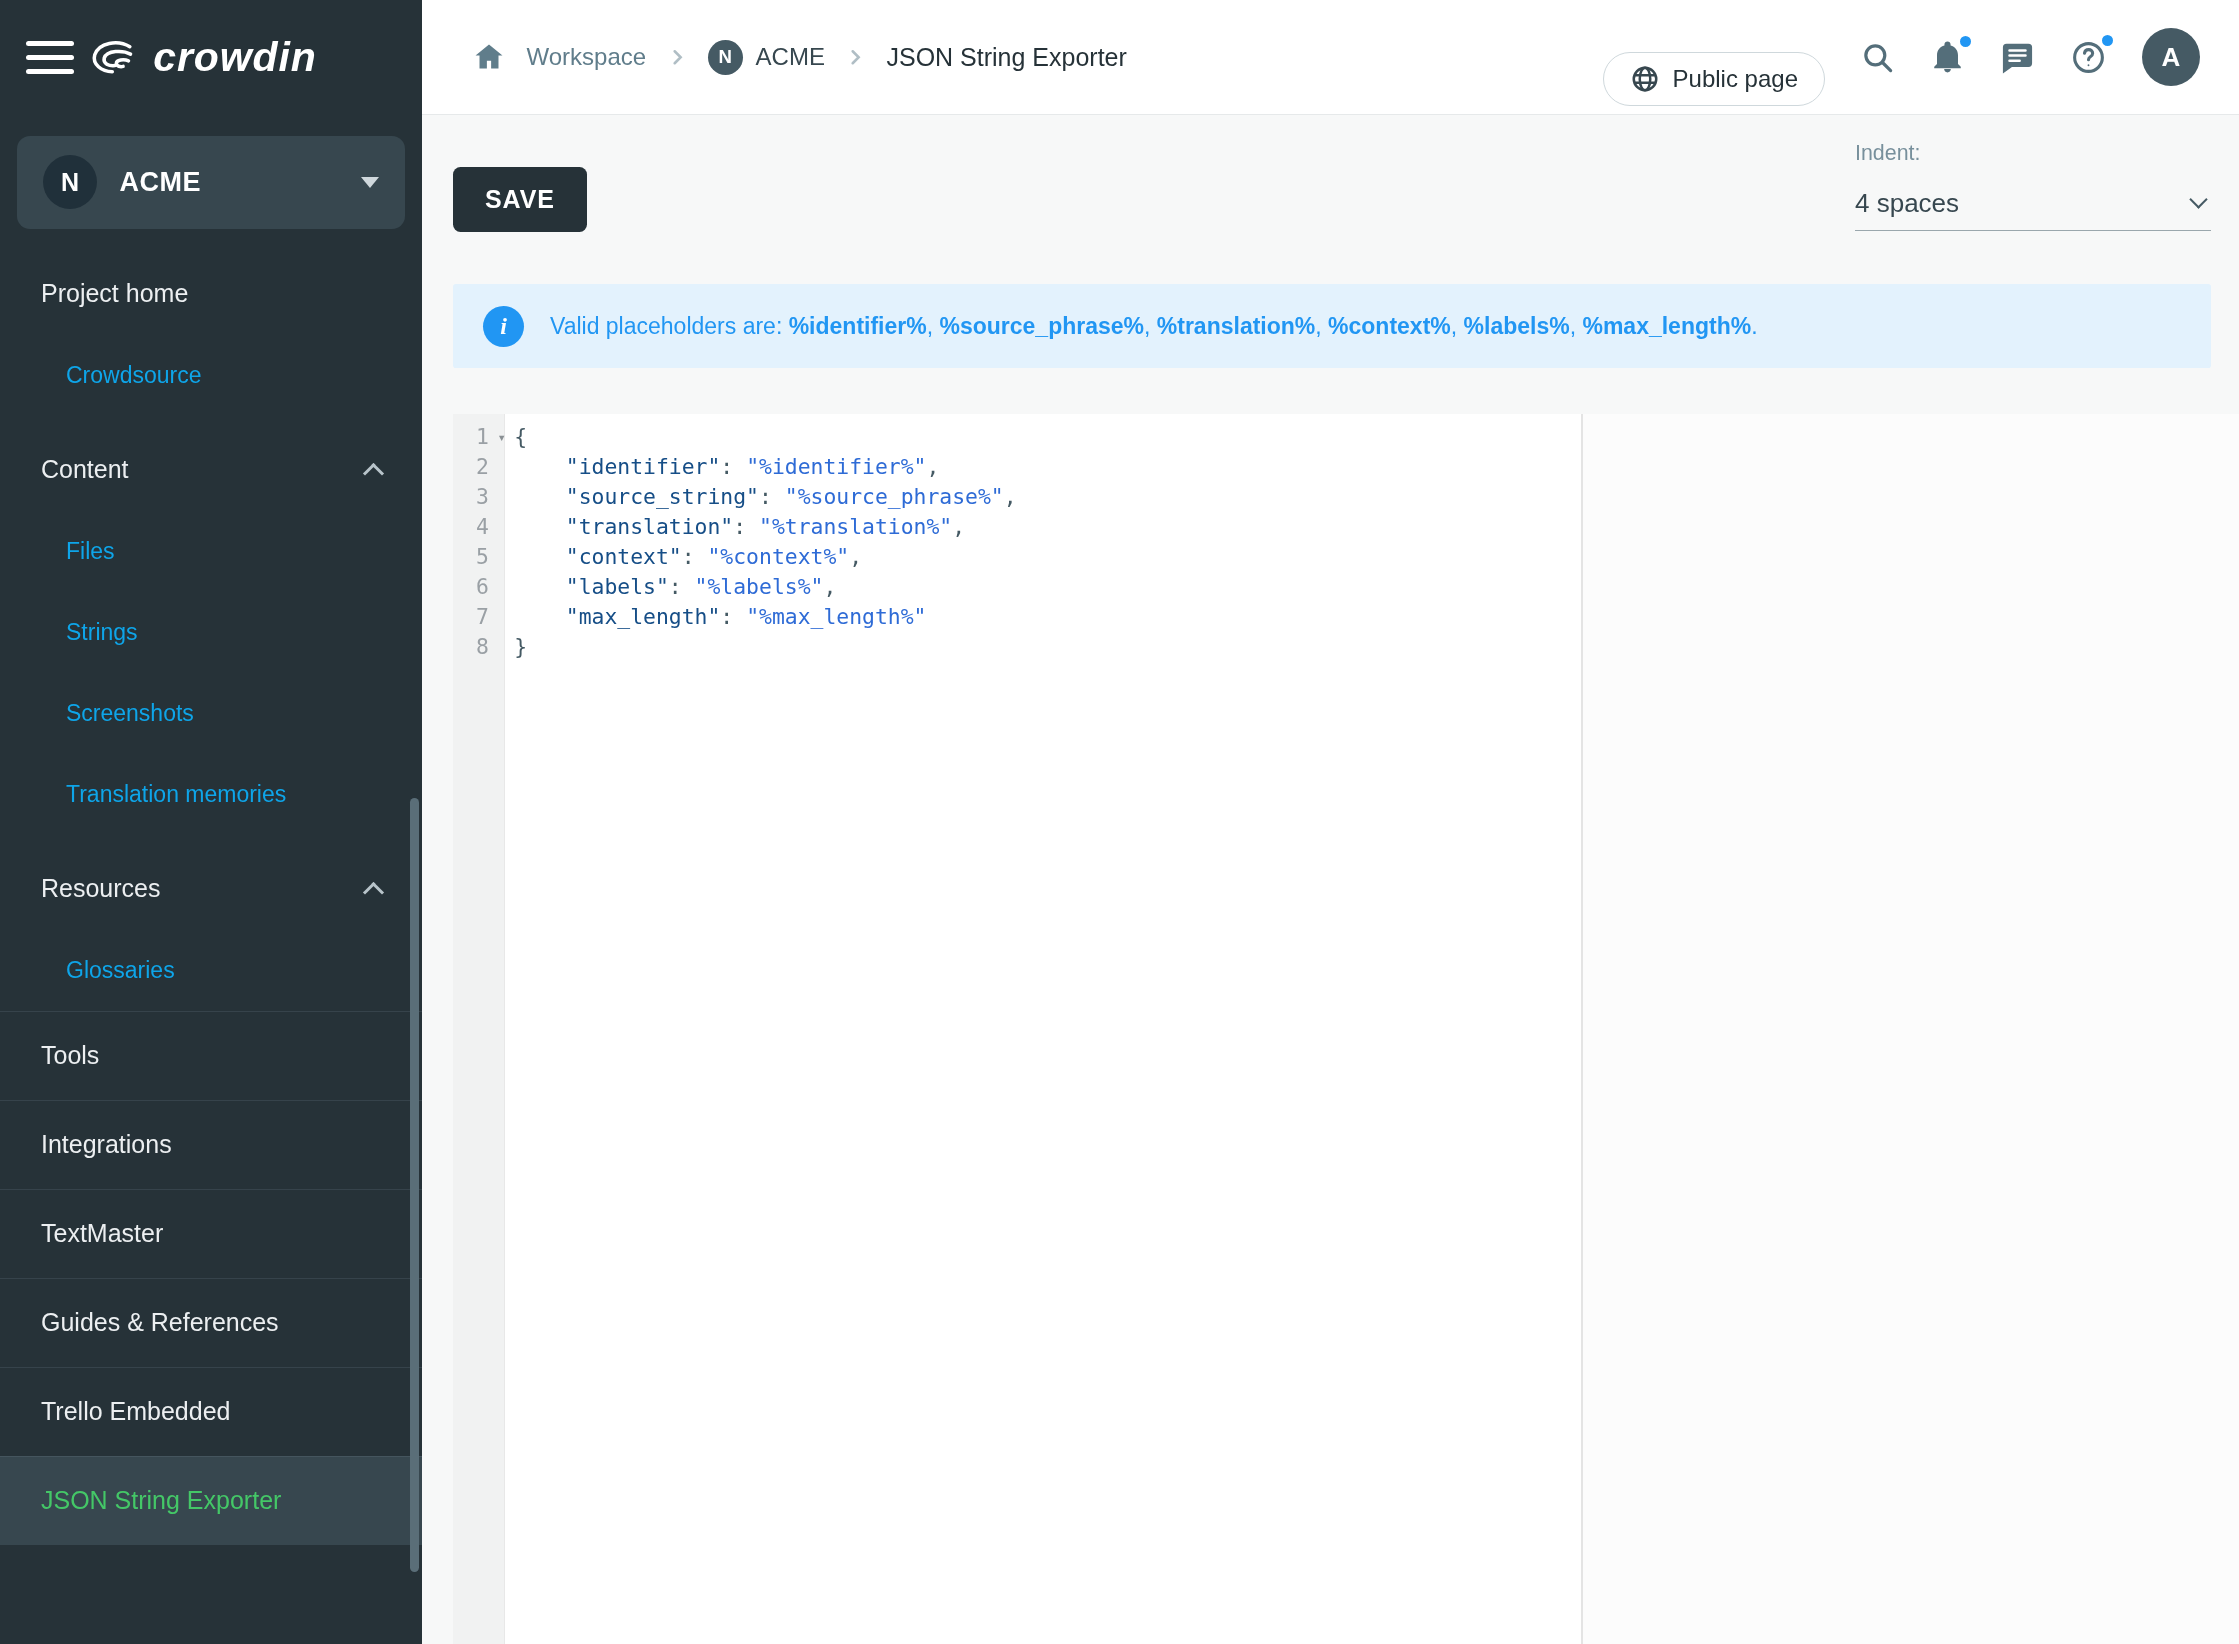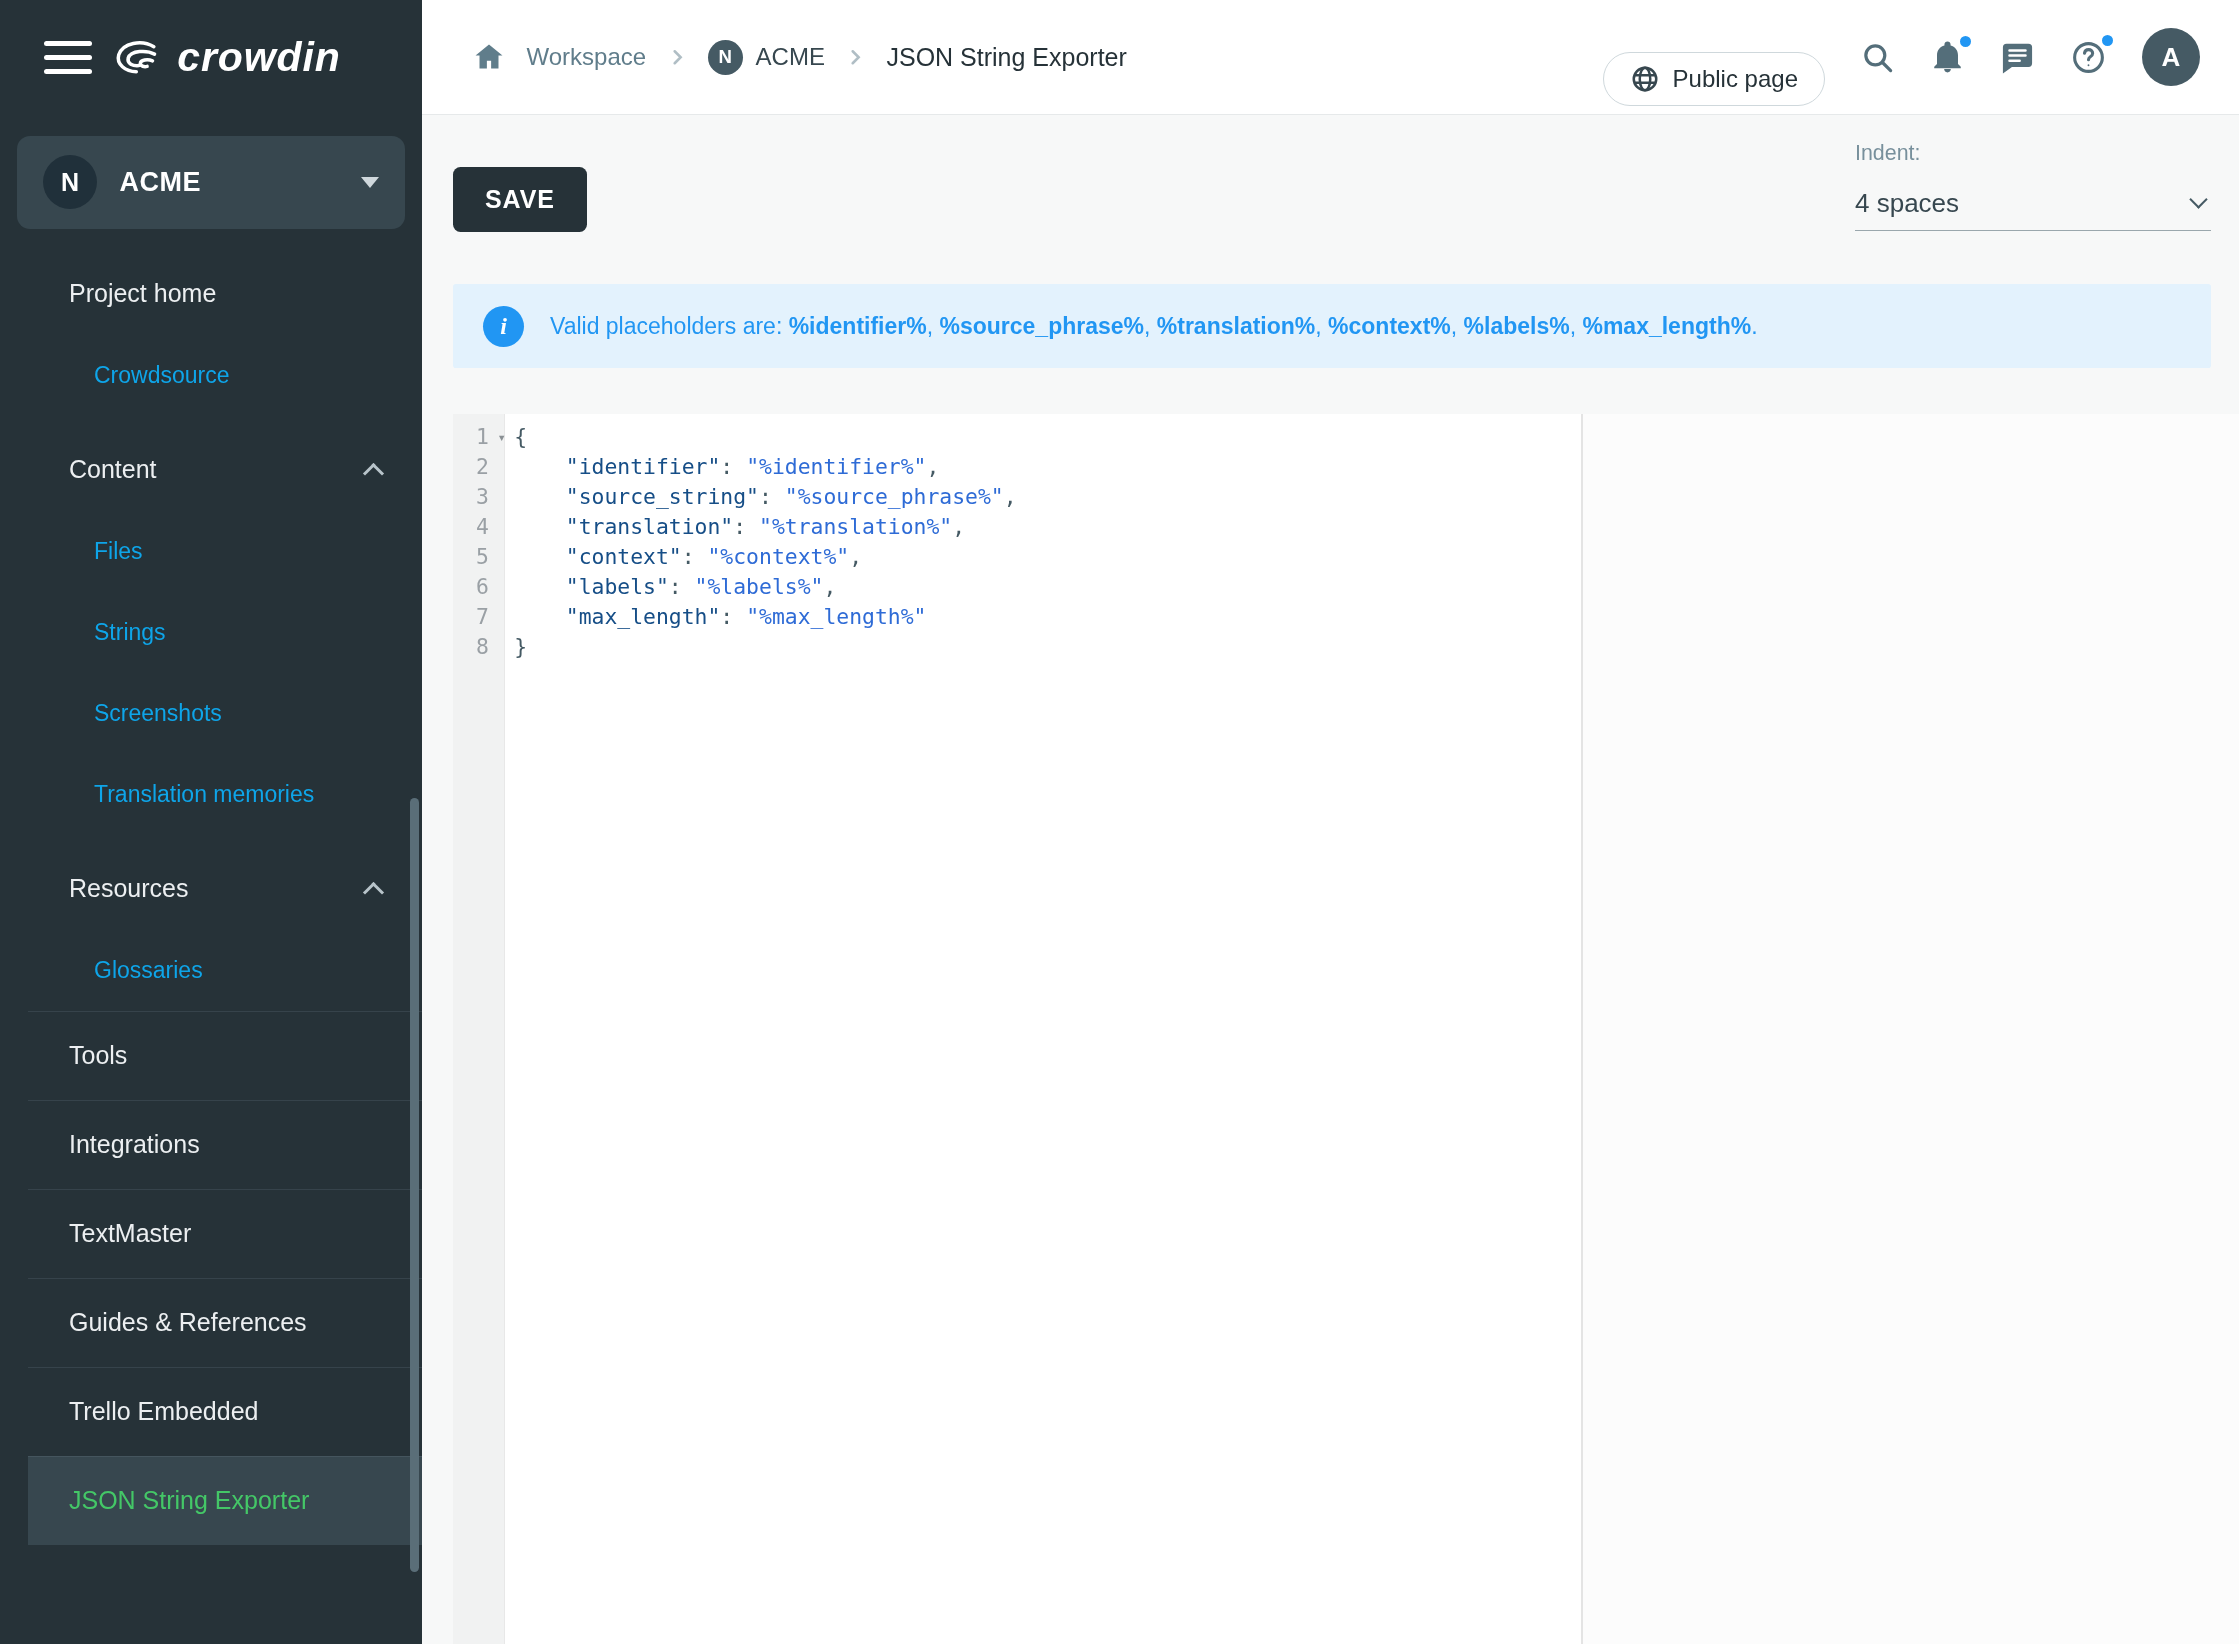--- a/index.html
+++ b/index.html
@@ -9,21 +9,21 @@
     background:#f7f8f8;
     color:#37474f;
     position:relative;
   }
 
   
   .sidebar {
     position:absolute; left:0; top:0; width:422px; height:1644px;
     background:var(--sidebar-bg,#263238); overflow:hidden;
   }
-  .sidebar-header { height:115px; display:flex; align-items:center; padding:0 44px; gap:20px; }
+  .sidebar-header { height:115px; display:flex; align-items:center; padding:0 26px; gap:14px; }
   .hamburger { display:flex; flex-direction:column; gap:8.4px; cursor:pointer; }
   .hamburger span { display:block; width:48px; height:5.6px; border-radius:2.8px; background:#fff; }
   .logo { display:flex; align-items:center; gap:11.2px; }
   .logo-text { color:#fff; font-size:41px; font-weight:700; font-style:italic; letter-spacing:0.9px; }
 
   .org-card {
     margin:20.5px 17px 9.3px 17px; height:93px; background:#37474f; border-radius:13px;
     display:flex; align-items:center; padding:0 26px; gap:22.4px; cursor:pointer;
   }
   .org-avatar {
@@ -32,21 +32,21 @@
   }
   .org-name { color:#fff; font-size:27px; font-weight:700; letter-spacing:0.5px; }
   .org-caret {
     margin-left:auto; width:0; height:0;
     border-left:9.3px solid transparent; border-right:9.3px solid transparent; border-top:11.2px solid #cfd8dc;
   }
 
   .nav { margin-top:24px; }
   .nav-item {
     display:flex; align-items:center; height:82px; padding:0 41px;
-    color:#eceff1; font-size:25px; font-weight:500; cursor:pointer;margin-left:28px;
+    color:#eceff1; font-size:25px; font-weight:500; cursor:pointer;
   }
   .nav-item.sub { padding-left:66px; height:81px; font-size:23px; font-weight:400; color:#0ea5e9; }
   .nav-item.section { margin-top:13px; }
   .nav-item.divided { border-top:1.9px solid rgba(140,160,172,0.16); height:89px; }
   .nav-item.divided:first-of-type { border-top:none; }
   .nav-item.active { background:#37474f; color:var(--active-green,#44c767); }
   .chev-up {
     margin-left:auto; width:15px; height:15px; margin-top:7.5px;
     border-left:3.7px solid #b8c4ca; border-top:3.7px solid #b8c4ca; transform:rotate(45deg);
   }

